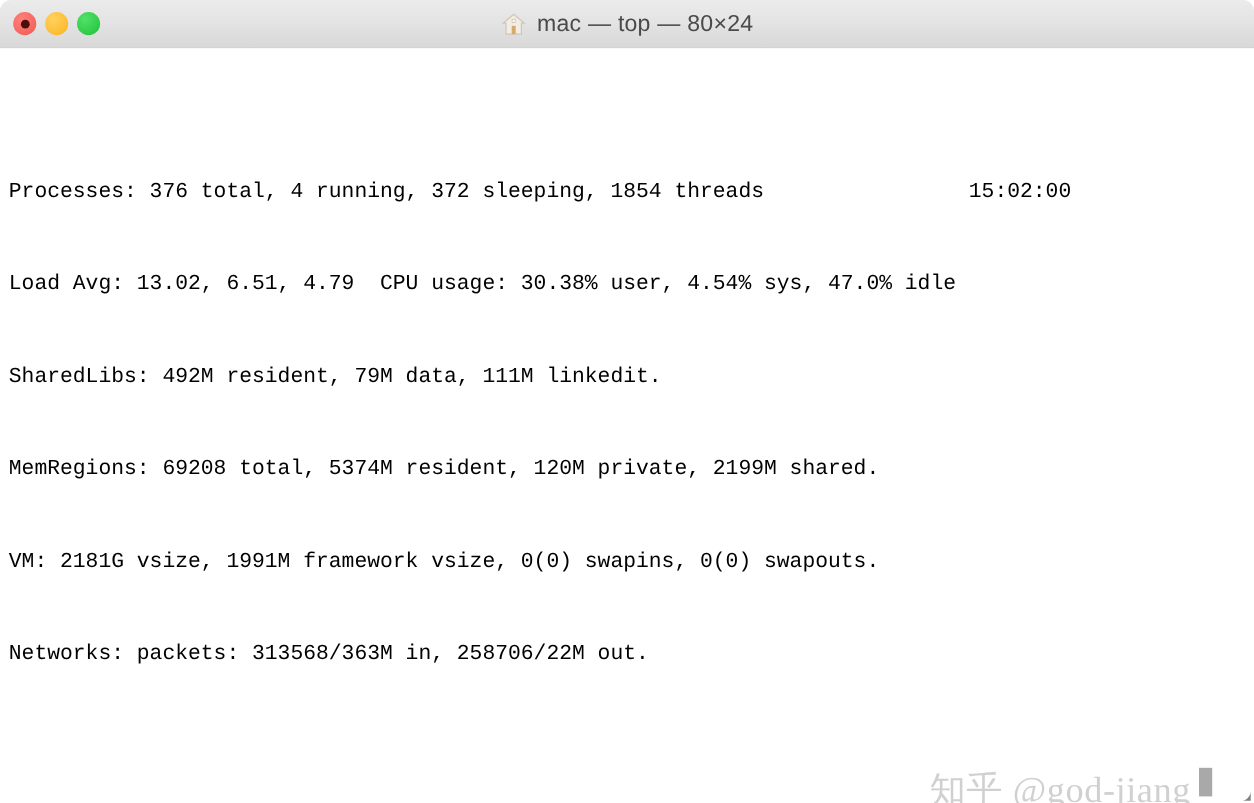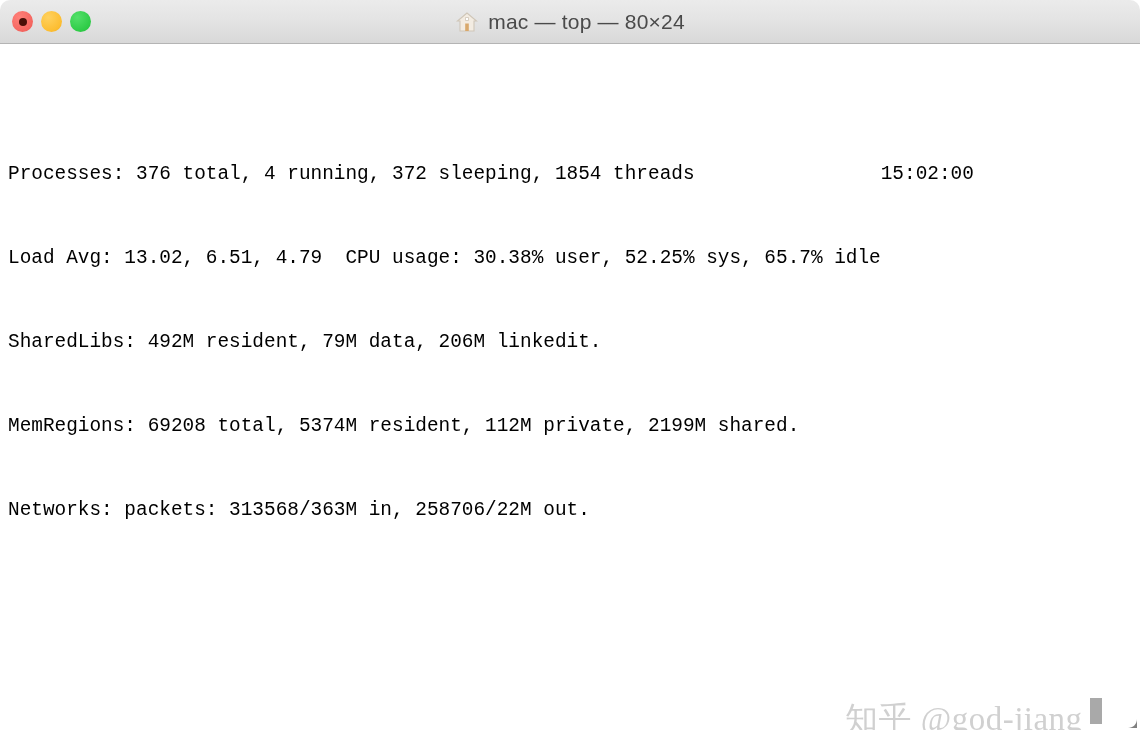--- a/index.html
+++ b/index.html
@@ -125,23 +125,24 @@
         <rect x="10.6" y="7.6" width="2.8" height="2.8" fill="#ffffff" stroke="#cfc6b8" stroke-width="0.8"></rect>
       </svg>
       <span>mac — top — 80×24</span>
     </div>
   </div>
 
   <div class="terminal">
 
     
     <div class="tline">Processes: 376 total, 4 running, 372 sleeping, 1854 threads                15:02:00</div>
-    <div class="tline">Load Avg: 13.02, 6.51, 4.79  CPU usage: 30.38% user, 52.25% sys, 65.7% idle</div>
-    <div class="tline">SharedLibs: 492M resident, 79M data, 206M linkedit.</div>
-    <div class="tline">MemRegions: 69208 total, 5374M resident, 112M private, 2199M shared.</div>
+    <div class="tline">Load Avg: 13.02, 6.51, 4.79  CPU usage: 30.38% user, 4.54% sys, 47.0% idle</div>
+    <div class="tline">SharedLibs: 492M resident, 79M data, 111M linkedit.</div>
+    <div class="tline">MemRegions: 69208 total, 5374M resident, 120M private, 2199M shared.</div>
+    <div class="tline">VM: 2181G vsize, 1991M framework vsize, 0(0) swapins, 0(0) swapouts.</div>
     <div class="tline">Networks: packets: 313568/363M in, 258706/22M out.</div>
     
 
     
 
     
     
 
     
     

